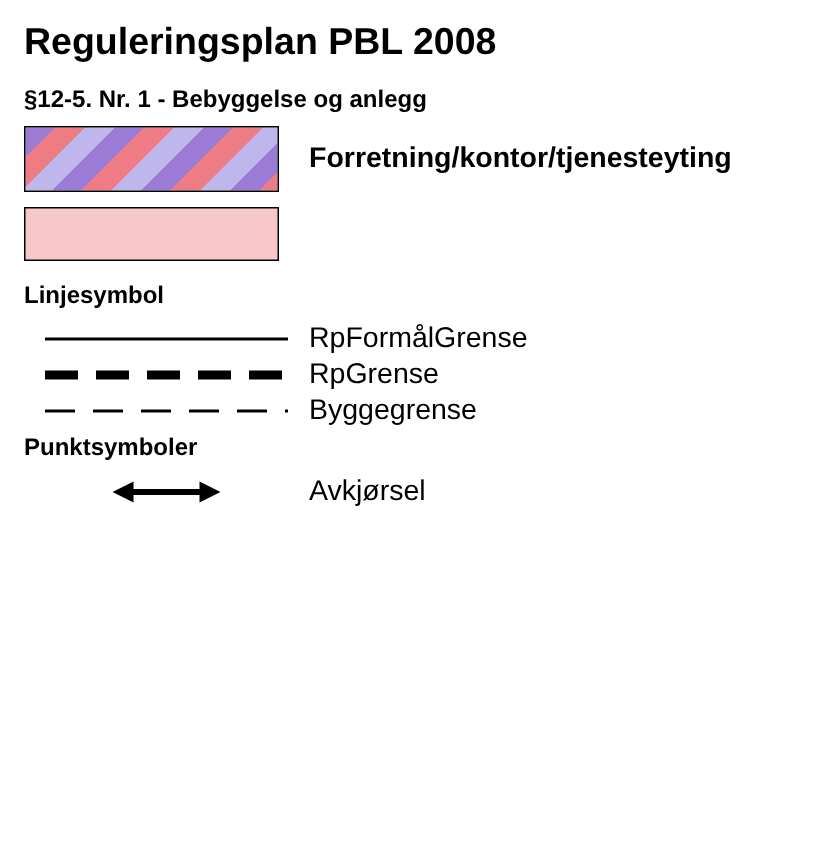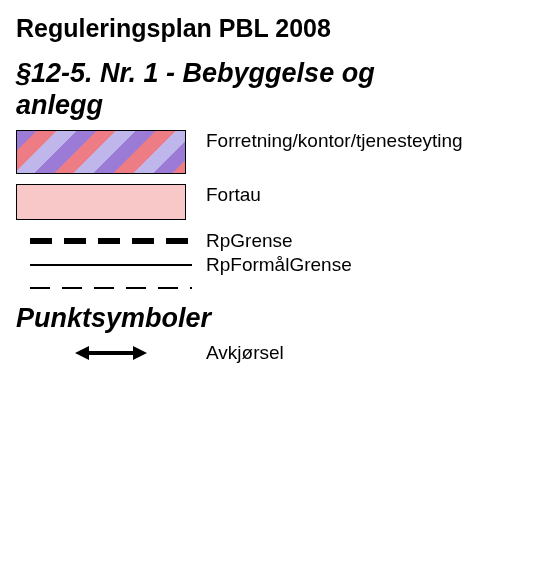--- a/index.html
+++ b/index.html
@@ -13,30 +13,30 @@
     width: 484px;
     box-sizing: border-box;
     padding: 14px 16px 20px 16px;
   }
   .title {
     font-size: 25px;
     font-weight: 700;
     margin: 0 0 6px 0;
   }
   .section-head {
-    font-size: 27px;
+    font-size: 16px;
     font-weight: 700;
     margin: 14px 0 8px 0;
     line-height: 1.2;
-    font-style: italic;
   }
   .row {
     display: flex;
-    align-items: flex-start;
+    align-items: center;
     margin: 6px 0 10px 0;
+    font-weight: bold;
   }
   .swatch-col {
     width: 190px;
     flex: 0 0 auto;
     display: flex;
     align-items: center;
   }
   .label-col {
     font-size: 19px;
     flex: 1;
@@ -101,49 +101,50 @@
       <div class="swatch-stripes"></div>
     </div>
     <div class="label-col">Forretning/kontor/tjenesteyting</div>
   </div>
 
 
   <div class="row">
     <div class="swatch-col">
       <div class="swatch-rect swatch-solid-pink"></div>
     </div>
-    <div class="label-col">Fortau</div>
   </div>
 
 
+  <div class="section-head">Linjesymbol</div>
+
+  <div class="line-row">
+    <div class="swatch-col">
+      <svg class="line-svg" viewBox="0 0 190 20">
+        <line x1="14" y1="10" x2="176" y2="10" stroke="#000" stroke-width="2"></line>
+      </svg>
+    </div>
+    <div class="line-label">RpFormålGrense</div>
+  </div>
 
   <div class="line-row">
     <div class="swatch-col">
       <svg class="line-svg" viewBox="0 0 190 20">
         <line x1="14" y1="10" x2="176" y2="10" stroke="#000" stroke-width="6" stroke-dasharray="22,12"></line>
       </svg>
     </div>
     <div class="line-label">RpGrense</div>
   </div>
 
   <div class="line-row">
     <div class="swatch-col">
       <svg class="line-svg" viewBox="0 0 190 20">
-        <line x1="14" y1="10" x2="176" y2="10" stroke="#000" stroke-width="2"></line>
-      </svg>
-    </div>
-    <div class="line-label">RpFormålGrense</div>
-  </div>
-
-  <div class="line-row">
-    <div class="swatch-col">
-      <svg class="line-svg" viewBox="0 0 190 20">
         <line x1="14" y1="10" x2="176" y2="10" stroke="#000" stroke-width="2" stroke-dasharray="20,12"></line>
       </svg>
     </div>
+    <div class="line-label">Byggegrense</div>
   </div>
 
   <div class="section-head" style="margin-top:4px;">Punktsymboler</div>
 
   <div class="punkt-row">
     <div class="swatch-col" style="justify-content:center;">
       <svg class="arrow-svg" viewBox="0 0 80 22">
         <line x1="14" y1="11" x2="66" y2="11" stroke="#000" stroke-width="4"></line>
         <polygon points="4,11 18,4 18,18" fill="#000"></polygon>
         <polygon points="76,11 62,4 62,18" fill="#000"></polygon>

